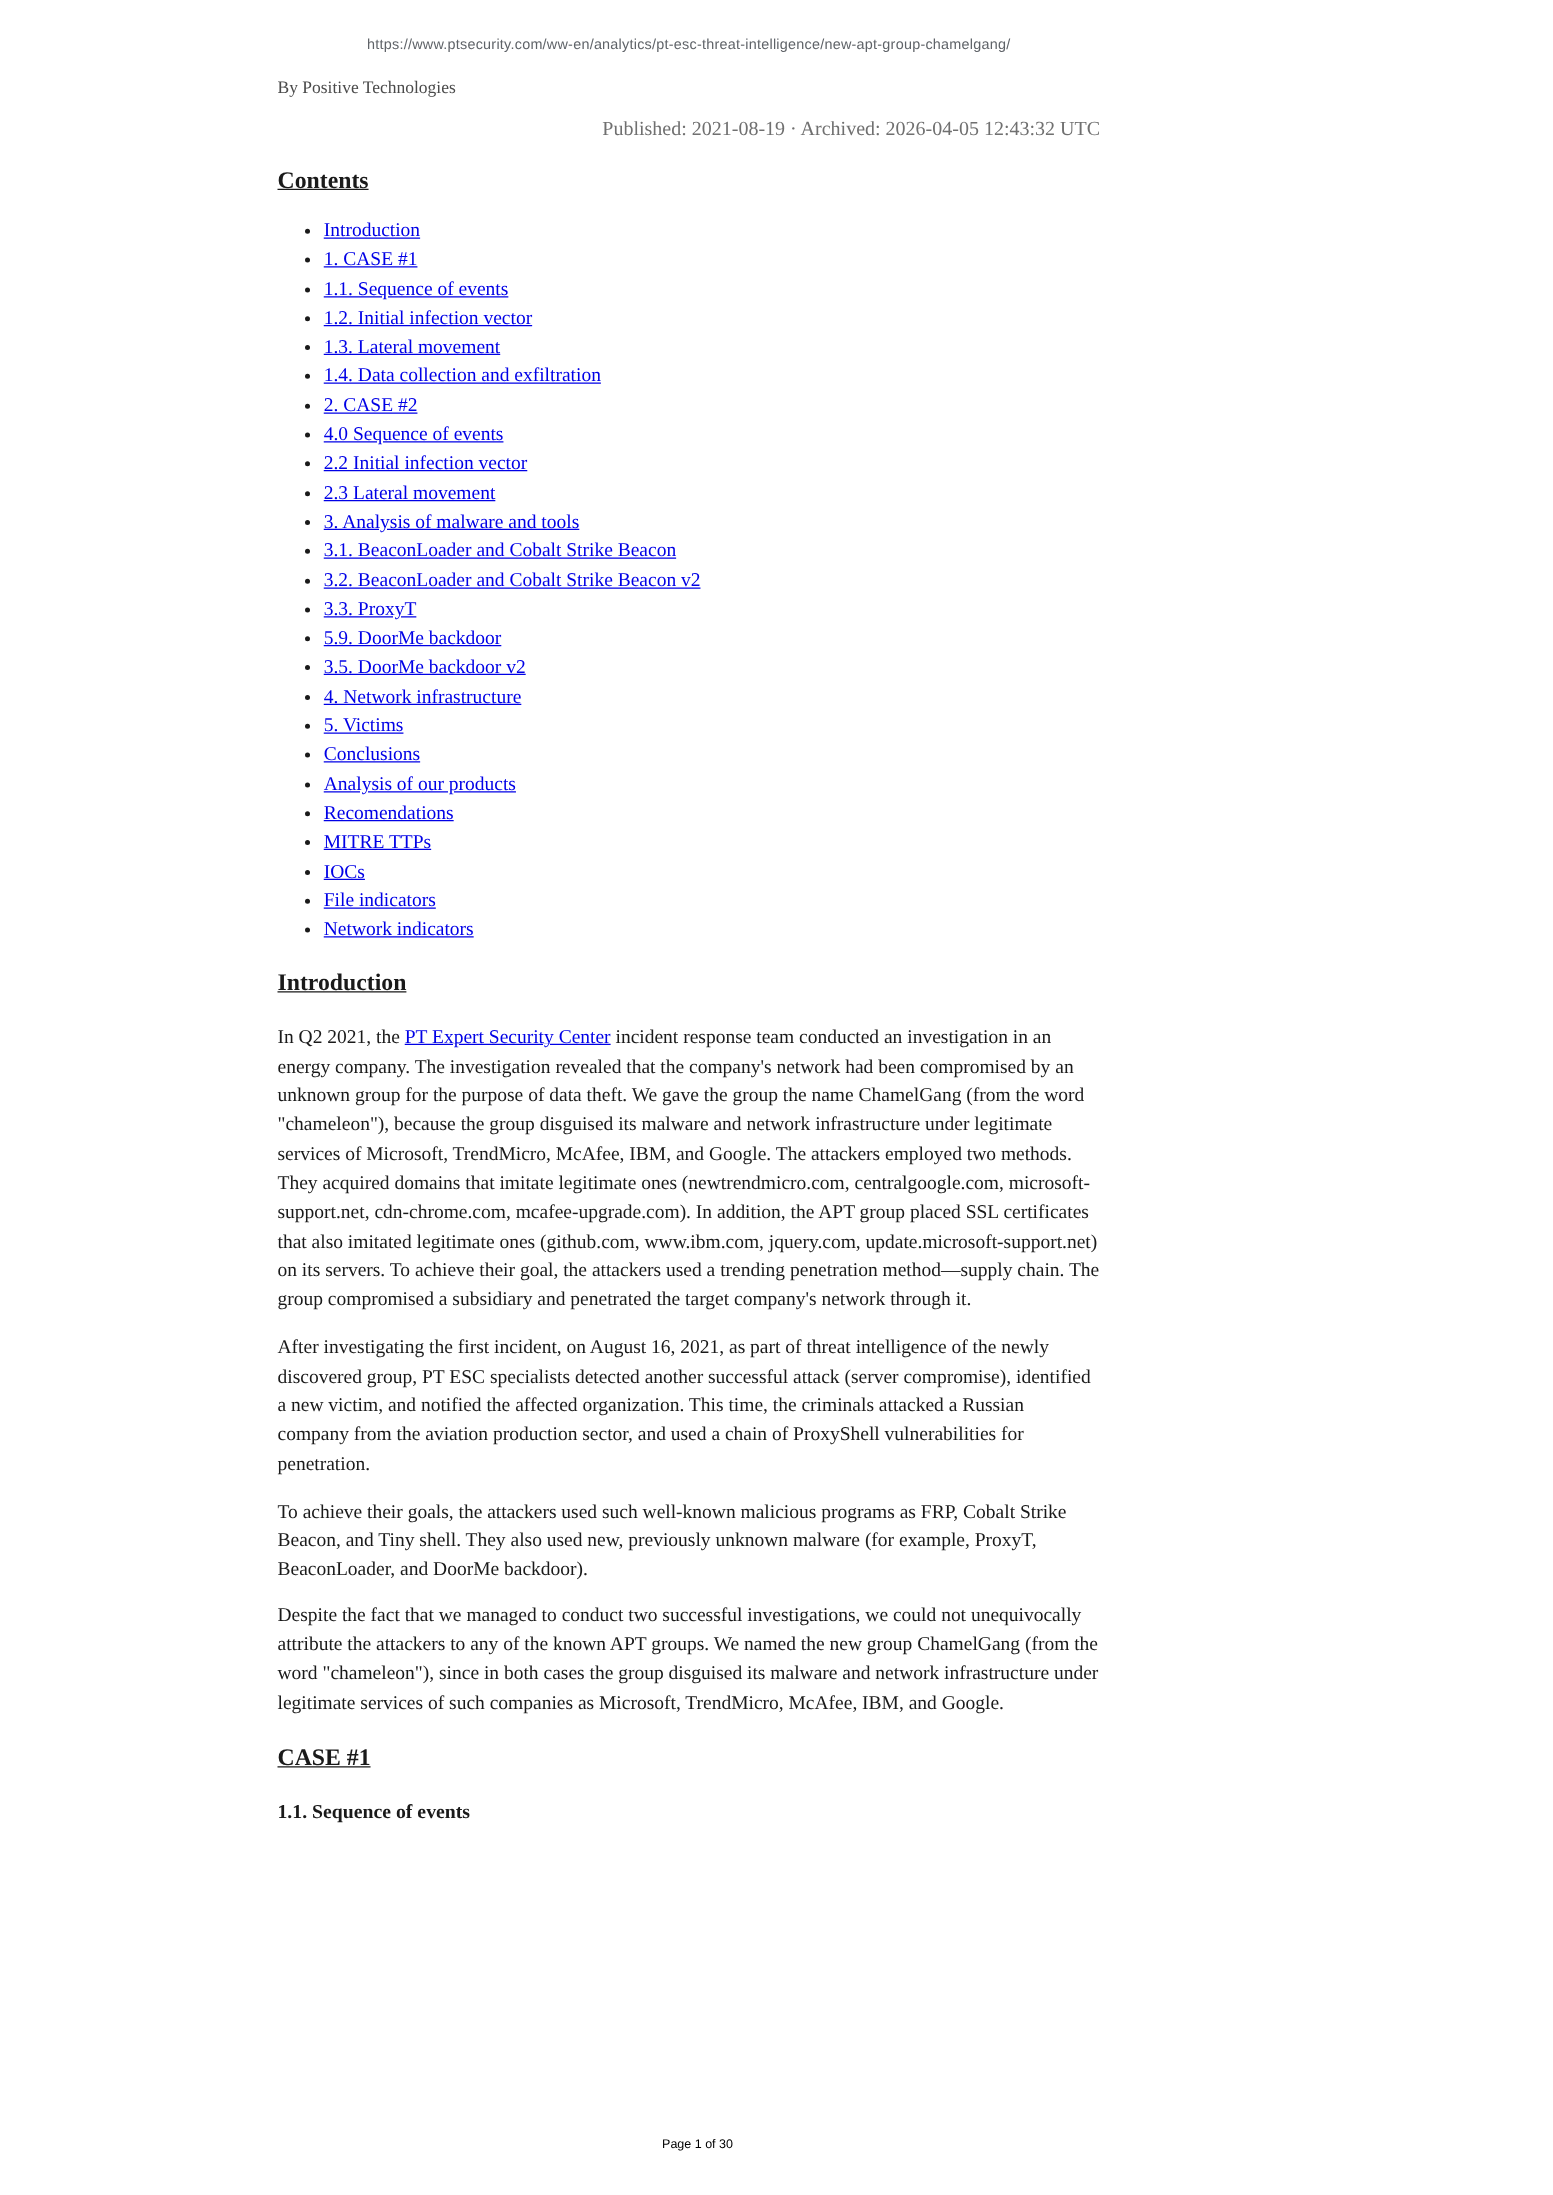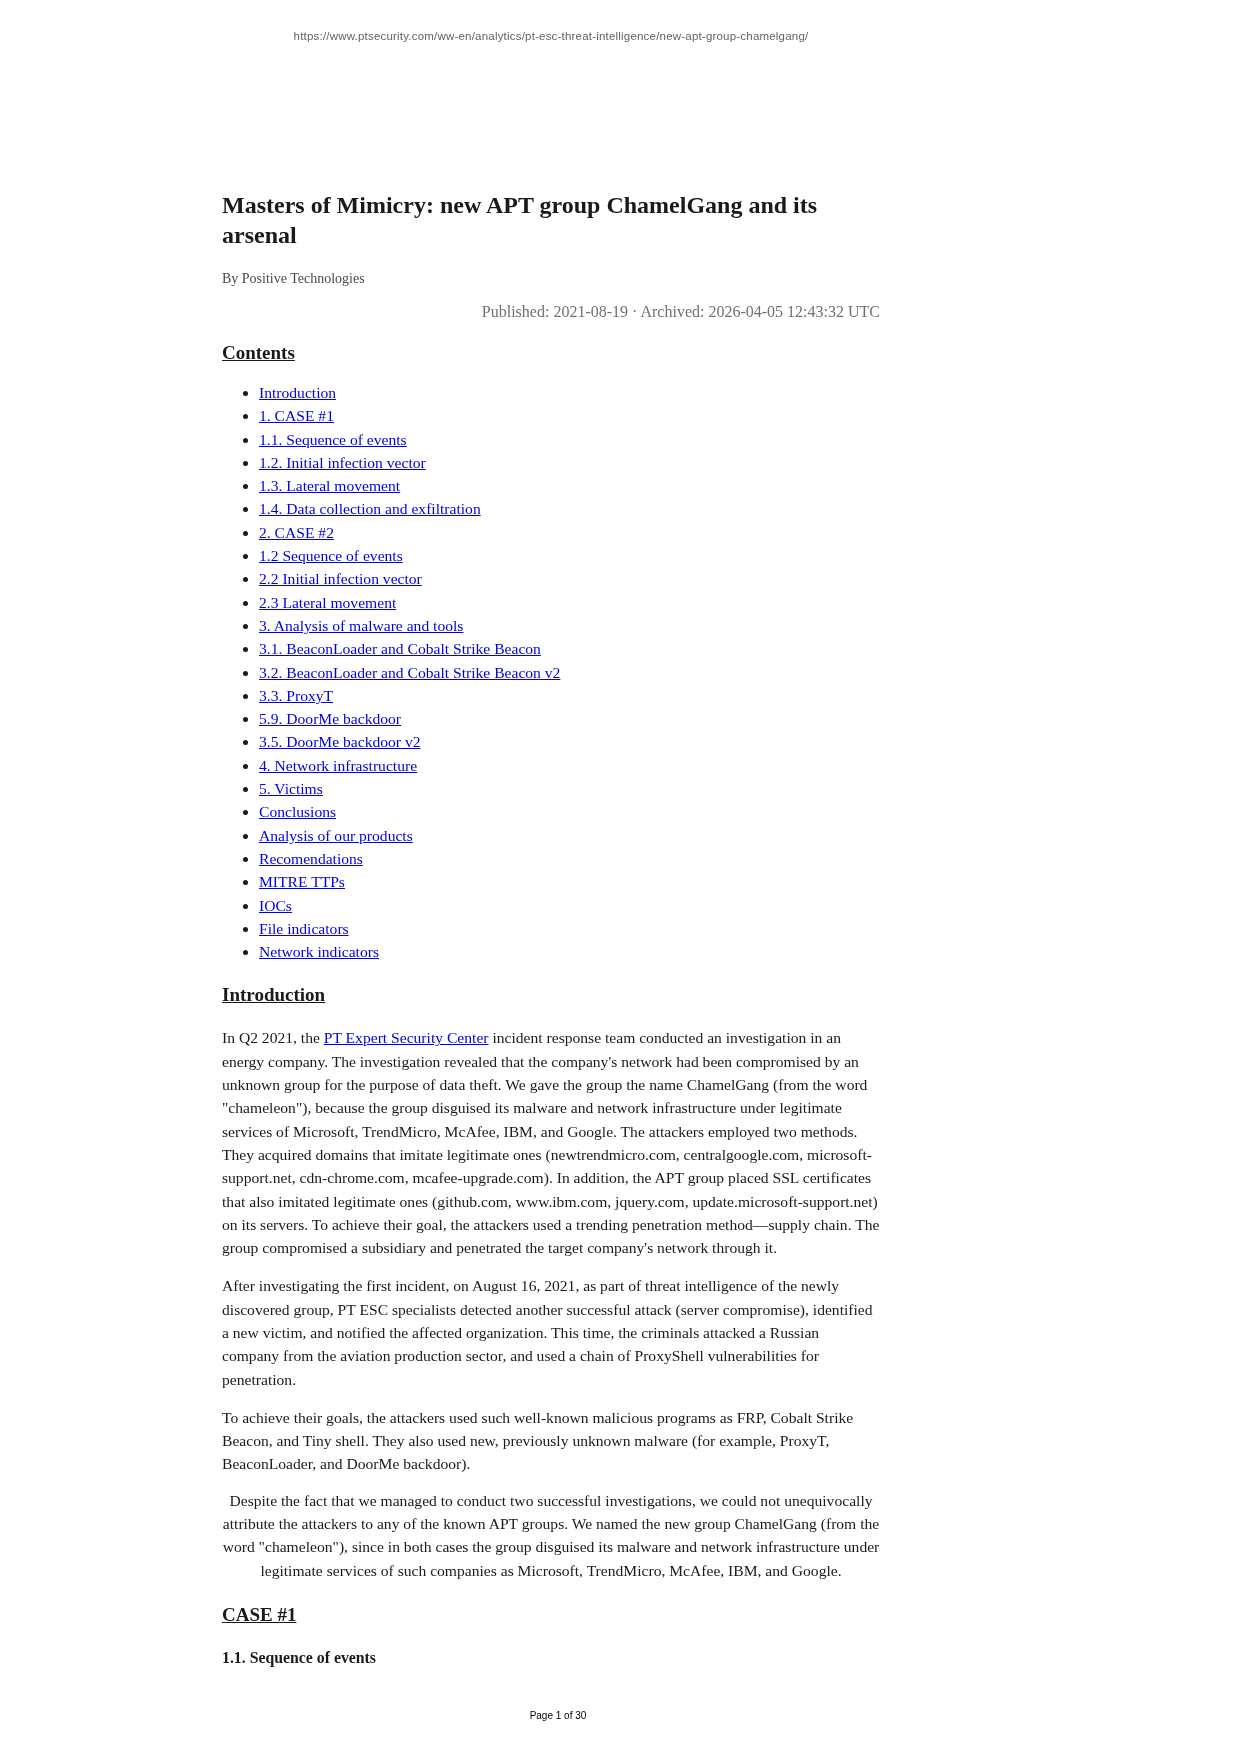--- a/index.html
+++ b/index.html
@@ -25,51 +25,50 @@
   h2.intro-heading{margin-top:21px;}
   h2.case-heading{margin-top:22px;}
   ul.toc{
     margin:17px 0 0;padding:0 0 0 37px;list-style:disc outside;
     font-size:15.6px;line-height:23.3px;
   }
   ul.toc li{margin:0;padding:0;}
   a{color:var(--link);text-decoration:underline;cursor:pointer;}
   p.body-para{margin:15px 0 0;font-size:15.6px;line-height:23.3px;color:var(--text);}
   p.first-para{margin-top:20px;}
-  p.tight-para{margin-top:13px;text-align:center;}
+  p.tight-para{margin-top:13px;}
   h3.sub-heading{margin:22px 0 0;font-size:15.8px;line-height:20px;font-weight:bold;color:var(--text);}
   .page-footer{
     position:absolute;left:229px;top:1710px;width:658px;text-align:center;
     font-family:"Liberation Sans", sans-serif;font-size:10px;color:#000000;
   }
 </style>
 </head>
 <body>
 
 <div class="column">
 
   <div class="url-bar">https://www.ptsecurity.com/ww-en/analytics/pt-esc-threat-intelligence/new-apt-group-chamelgang/</div>
 
-  <h1 class="title">Masters of Mimicry: new APT group ChamelGang and its arsenal</h1>
 
   <div class="byline">By Positive Technologies</div>
 
   <div class="published">Published: 2021-08-19 · Archived: 2026-04-05 12:43:32 UTC</div>
 
   <h2 class="section-heading">Contents</h2>
 
   <ul class="toc">
     <li><a>Introduction</a></li>
     <li><a>1. CASE #1</a></li>
     <li><a>1.1. Sequence of events</a></li>
     <li><a>1.2. Initial infection vector</a></li>
     <li><a>1.3. Lateral movement</a></li>
     <li><a>1.4. Data collection and exfiltration</a></li>
     <li><a>2. CASE #2</a></li>
-    <li><a>1.2 Sequence of events</a></li>
+    <li><a>4.0 Sequence of events</a></li>
     <li><a>2.2 Initial infection vector</a></li>
     <li><a>2.3 Lateral movement</a></li>
     <li><a>3. Analysis of malware and tools</a></li>
     <li><a>3.1. BeaconLoader and Cobalt Strike Beacon</a></li>
     <li><a>3.2. BeaconLoader and Cobalt Strike Beacon v2</a></li>
     <li><a>3.3. ProxyT</a></li>
     <li><a>5.9. DoorMe backdoor</a></li>
     <li><a>3.5. DoorMe backdoor v2</a></li>
     <li><a>4. Network infrastructure</a></li>
     <li><a>5. Victims</a></li>

